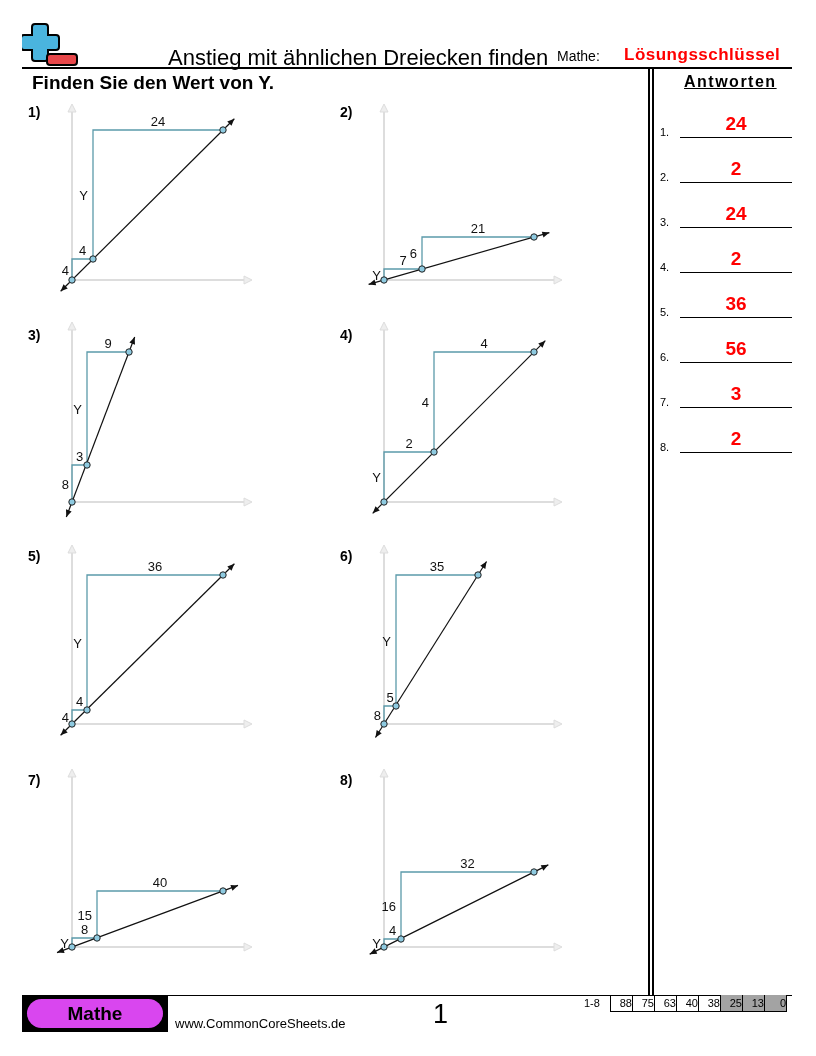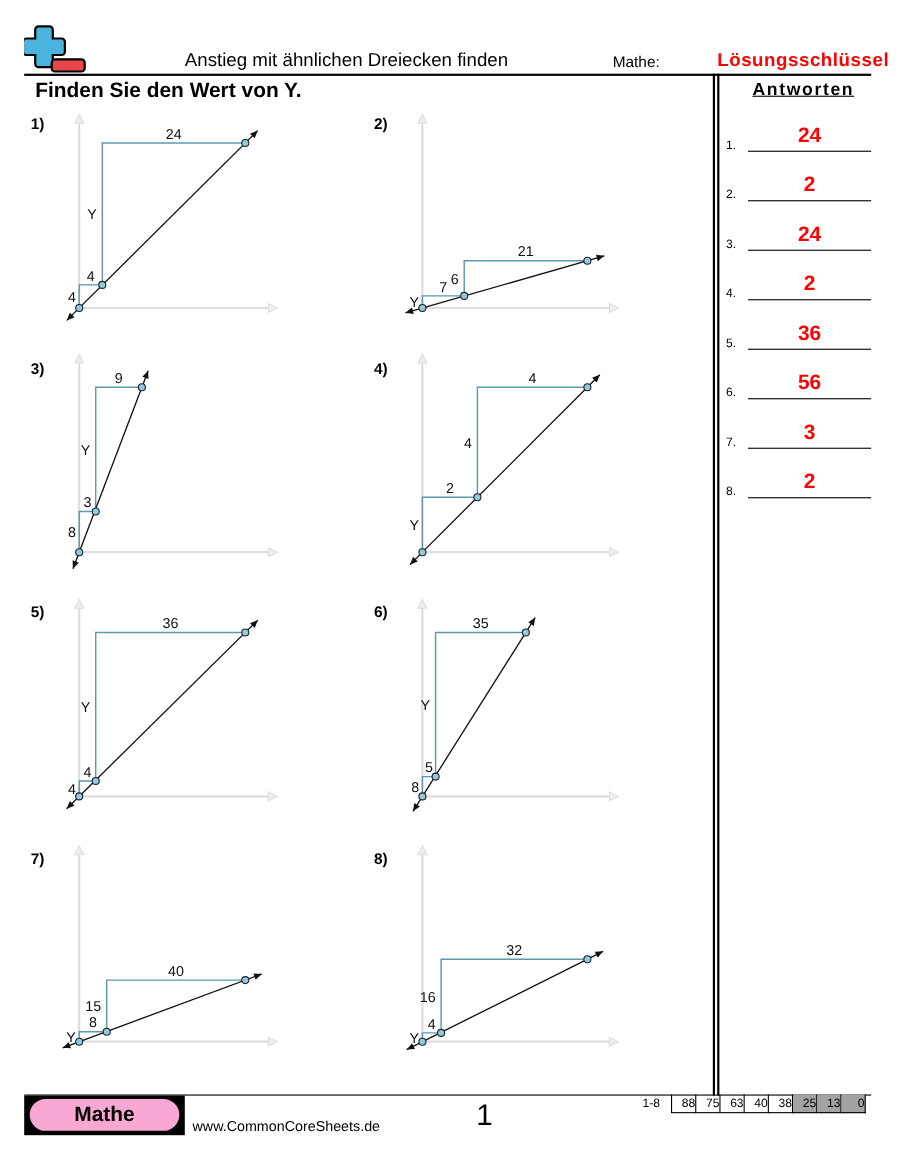--- a/index.html
+++ b/index.html
@@ -1,36 +1,36 @@
 <!DOCTYPE html>
 <html><head>
 <meta charset="utf-8">
 <style>
   html, body { margin:0; padding:0; background:#fff; }
   body { width:816px; height:1056px; position:relative; overflow:hidden; font-family:"Liberation Sans", sans-serif; color:#000; }
   .abs { position:absolute; }
   .logo { left:22px; top:22px; width:58px; height:46px; }
-  .title { left:168px; top:45px; font-size:17px; }
+  .title { left:168px; top:45px; font-size:22px; }
   .name-label { left:557px; top:48px; font-size:14px; }
-  .name-value { left:624px; top:45px; font-size:17px; font-weight:bold; color:#f00; letter-spacing:0.5px;margin-left:28px; }
+  .name-value { left:624px; top:45px; font-size:17px; font-weight:bold; color:#f00; letter-spacing:0.5px; }
   .header-rule { left:22px; top:67px; width:770px; height:2px; background:#000; }
   .instruction { left:32px; top:72px; font-size:19px; font-weight:bold; }
   .divider1 { left:648px; top:67px; width:2px; height:929px; background:#000; }
   .divider2 { left:652px; top:67px; width:2px; height:929px; background:#000; }
   .answers-title { left:684px; top:73px; font-size:16px; font-weight:bold; letter-spacing:1.5px; text-decoration:underline;text-align:center; }
   .ans-row { left:660px; width:135px; height:30px; }
   .ans-num { position:absolute; left:0; bottom:0; font-size:11px; }
   .ans-line { position:absolute; left:20px; bottom:0; width:112px; height:1px; background:#000; }
   .ans-val { position:absolute; left:20px; width:112px; bottom:3px; text-align:center; color:#f00; font-weight:bold; font-size:19px; }
   .prob-num { font-size:14px; font-weight:bold; }
   svg.diag { position:absolute; overflow:visible; }
   svg.diag text { font-family:"Liberation Sans", sans-serif; font-size:13px; fill:#111; }
   .footer-rule { left:22px; top:995px; width:770px; height:1px; background:#000; }
   .mathe-box { left:22px; top:996px; width:146px; height:36px; background:#000; }
-  .mathe-pill { left:27px; top:999px; width:136px; height:29px; background:#f9a8d4; border-radius:15px; text-align:center; font-weight:bold; font-size:19px; line-height:29px; }
+  .mathe-pill { left:27px; top:999px; width:136px; height:29px; background:#d946ef; border-radius:15px; text-align:center; font-weight:bold; font-size:19px; line-height:29px; }
   .site { left:175px; top:1016px; font-size:13px; }
   .page-num { left:433px; top:999px; font-size:27px; }
   .score-label { left:584px; top:997px; font-size:11px; }
   .score-table { left:610px; top:995px; display:flex; border-left:1px solid #000; }
   .score-cell { width:22px; height:17px; border-right:1px solid #000; border-bottom:1px solid #000; font-size:11px; text-align:right; line-height:17px; box-sizing:border-box; width:22px; }
   .score-cell.hl { background:#a3a3a3; }
 </style>
 </head>
 <body>
 

